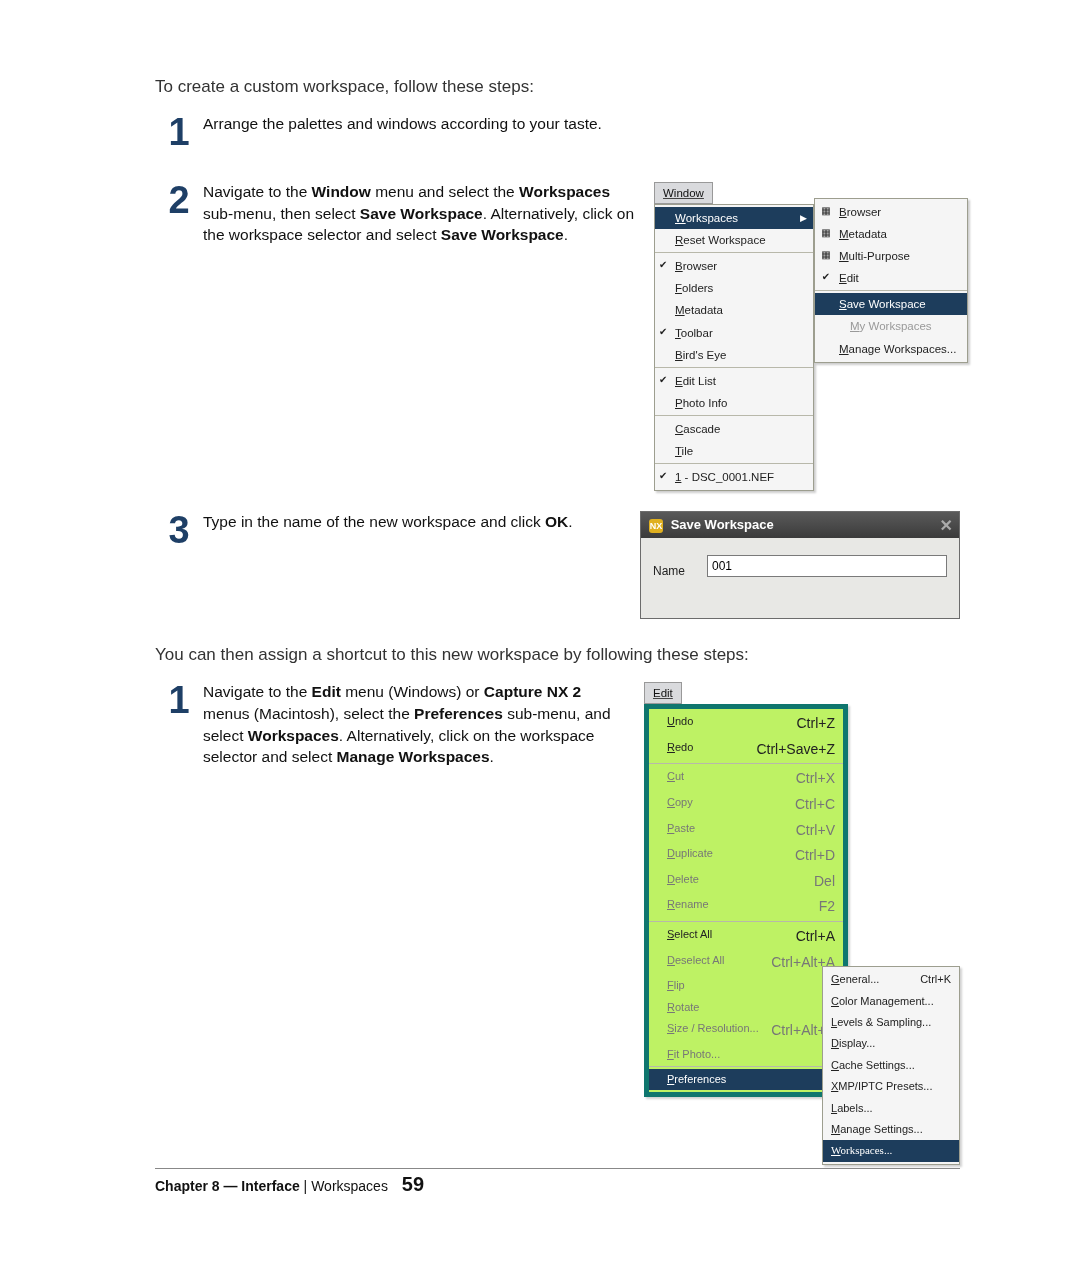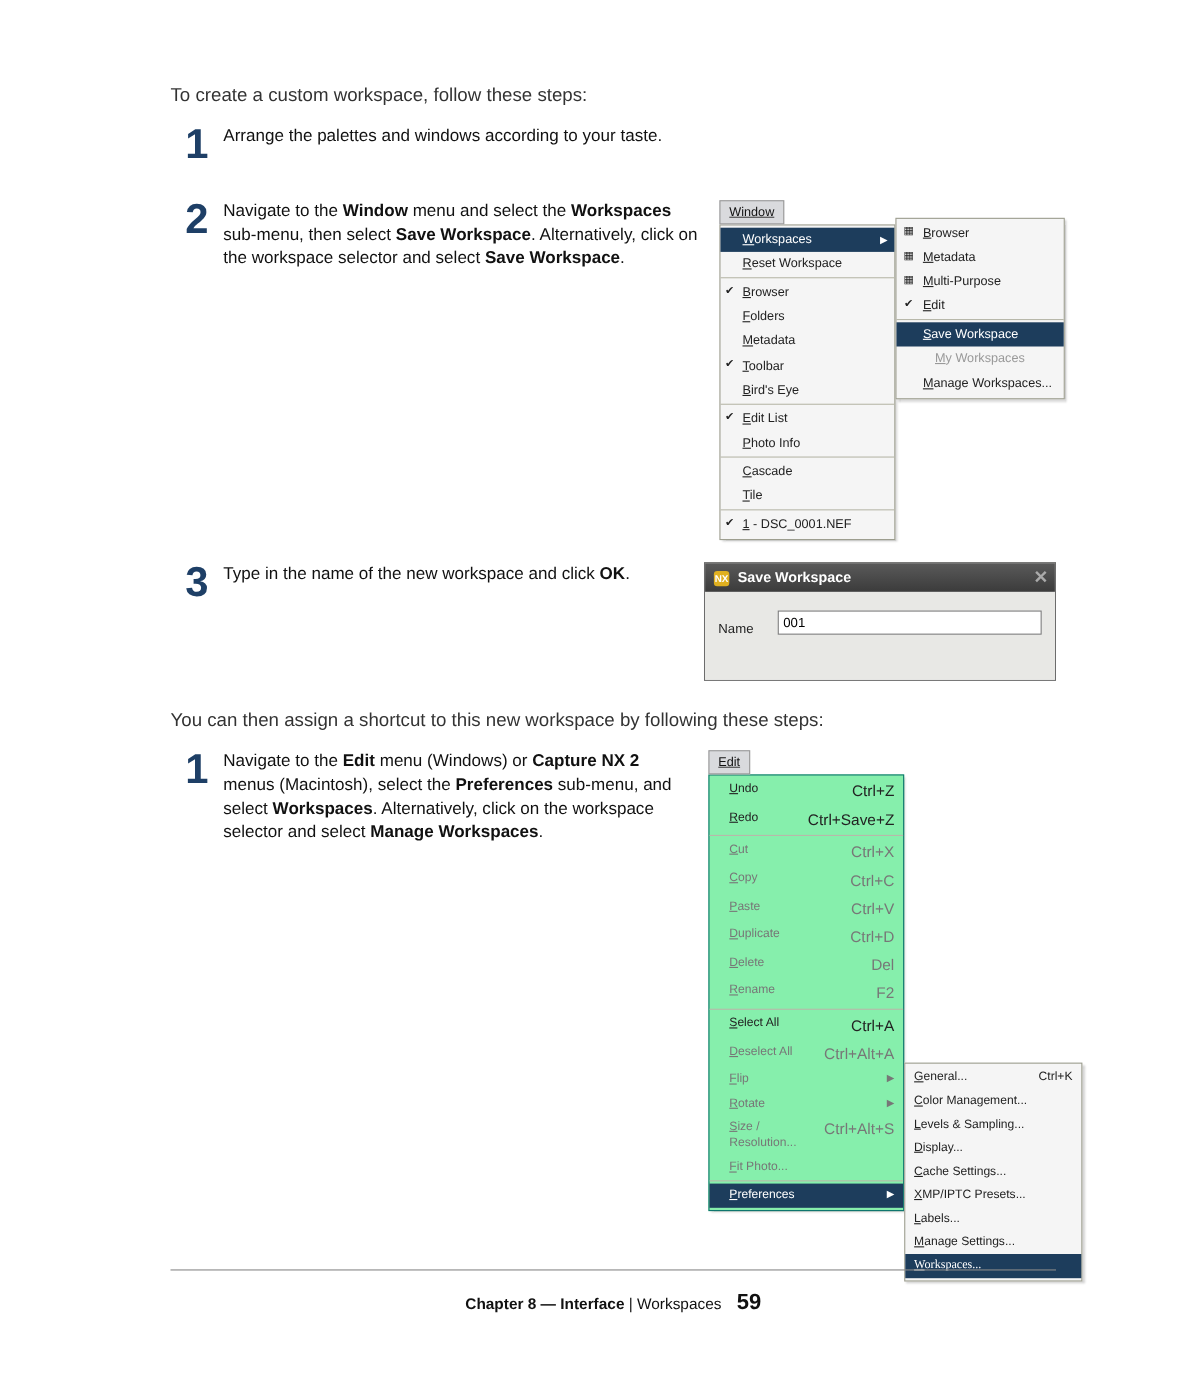--- a/index.html
+++ b/index.html
@@ -74,36 +74,36 @@
   .dlg-body { padding:14px 12px 16px 12px; background:#e8e8e5;}
   .dlg-row { display:flex; align-items:center; gap:10px; margin-bottom:22px;}
   .dlg-row label { font-size:12px; color:#222; width:44px;margin-top:11px;}
   .dlg-row input { flex:1; height:22px; font-size:12px; padding:0 4px; border:1px solid #7a7a7a; background:#fff;}
   .dlg-btns { text-align:center;}
   .dlg-btns button { width:88px; height:24px; margin:0 6px; font-size:12px; border-radius:4px; border:1px solid #76766a; background:linear-gradient(#fdfdfd,#e4e4dc);}
   .dlg-btns button.ok { outline:2px solid #2c6aa0; outline-offset:-1px;}
 
   
   .edit-fig { width:316px; position:relative; font-family:Tahoma,sans-serif;}
-  .edit-dd { width:178px; background:#86efac; border:1px solid #0f766e; font-size:11px; padding:2px 0; box-shadow:2px 2px 2px rgba(0,0,0,.18);}
+  .edit-dd { width:204px; background:#bef264; border:5px solid #0f766e; font-size:11px; padding:2px 0; box-shadow:2px 2px 2px rgba(0,0,0,.18);}
   .emi { padding:3px 8px 3px 18px; display:flex; justify-content:space-between; color:#777;}
   .emi.en { color:#222;}
   .emi.hi { background:#1d3d5c; color:#fff;}
   .emi.sep-after { border-bottom:1px solid #b8b8aa; padding-bottom:4px; margin-bottom:2px;}
   .emi .ul { text-decoration: underline;}
   .emi .sc { font-size:14px;text-align:right;}
   .emi .arw2 { font-size:9px; color:inherit;}
-  .pref-sub { position:absolute; left:178px; top:285px; width:162px; background:#f5f5f5; border:1px solid #9d9e8f; font-size:11px; padding:2px 0; box-shadow:2px 2px 2px rgba(0,0,0,.18);}
+  .pref-sub { position:absolute; left:178px; top:285px; width:138px; background:#f5f5f5; border:1px solid #9d9e8f; font-size:11px; padding:2px 0; box-shadow:2px 2px 2px rgba(0,0,0,.18);}
   .psmi { padding:3px 8px 3px 8px; display:flex; justify-content:space-between; color:#222; white-space:nowrap;}
   .psmi.hi { background:#1d3d5c; color:#fff;font-family:Liberation Serif, serif;}
   .psmi .ul { text-decoration: underline;}
 
   .footer {
     position:absolute; bottom:74px; left:155px; right:120px;
-    border-top:1px solid #888; padding-top:18px; text-align:center;
+    border-top:1px solid #888; padding-top:4px; text-align:left;
     font-size:14px;
   }
   .footer .chap { font-weight:700;}
   .footer .pg { font-size:20px; font-weight:700; margin-left:10px;}
 </style>
 </head>
 <body>
 
 <div class="page">
 

